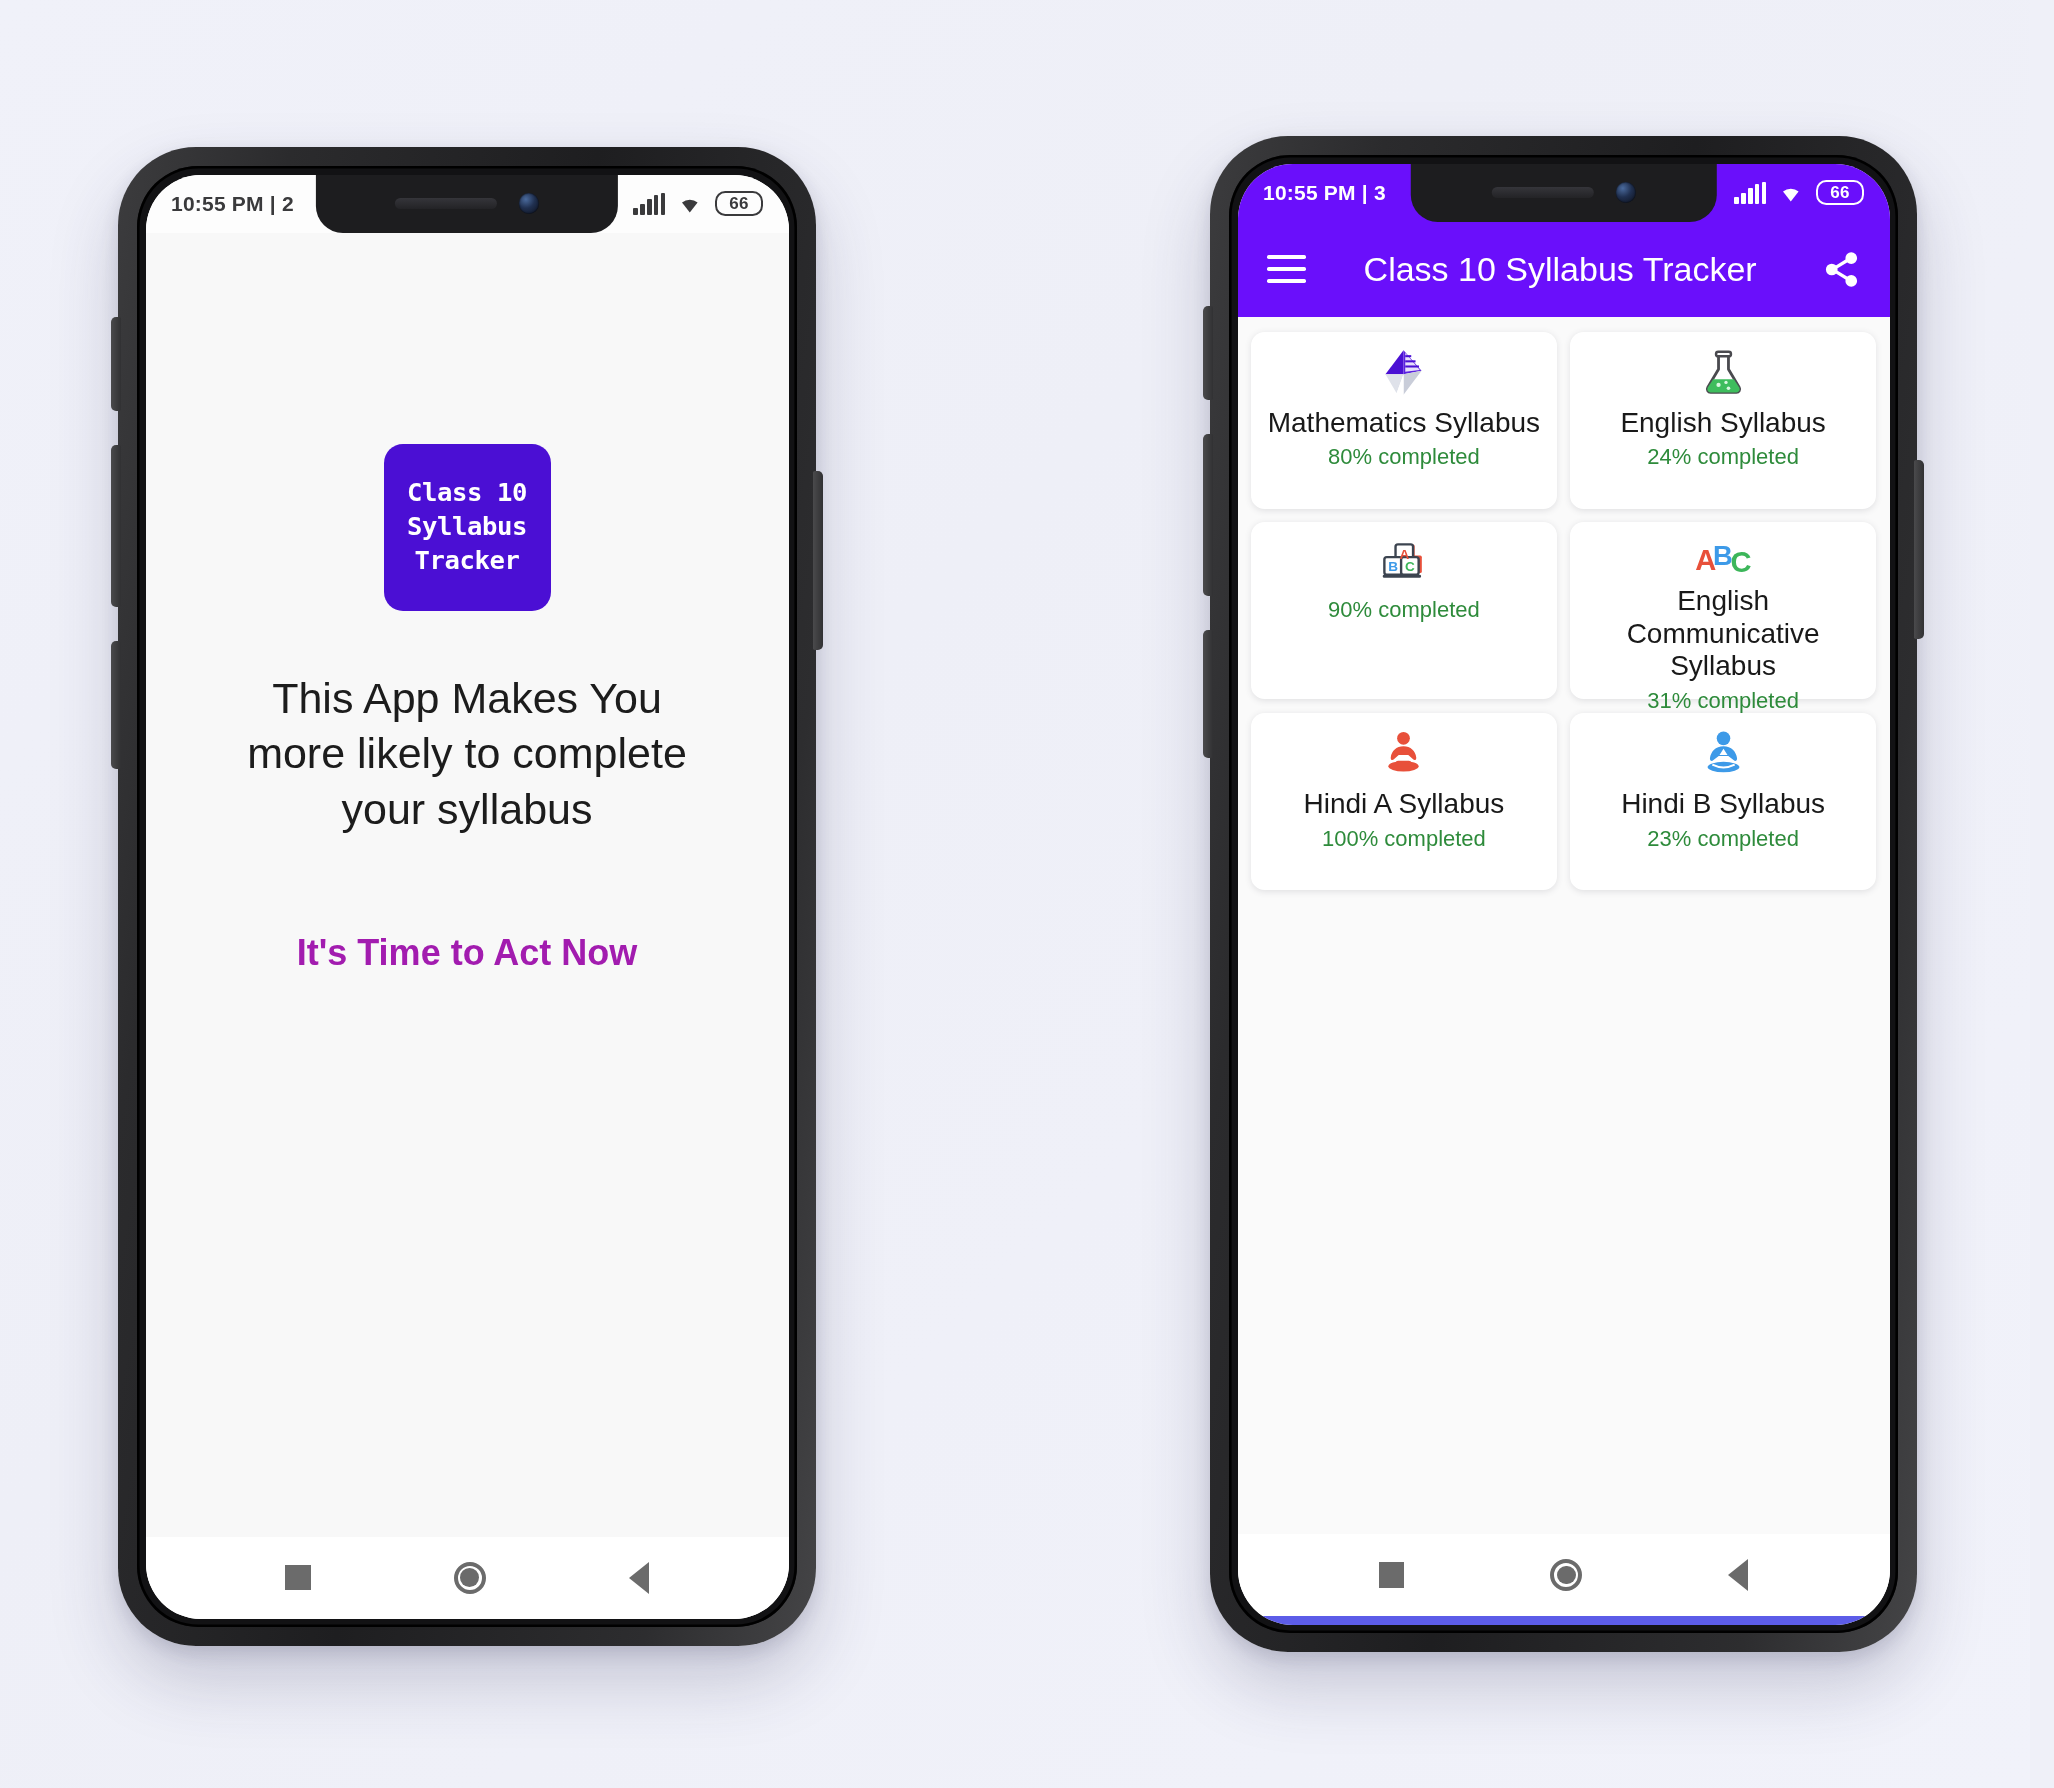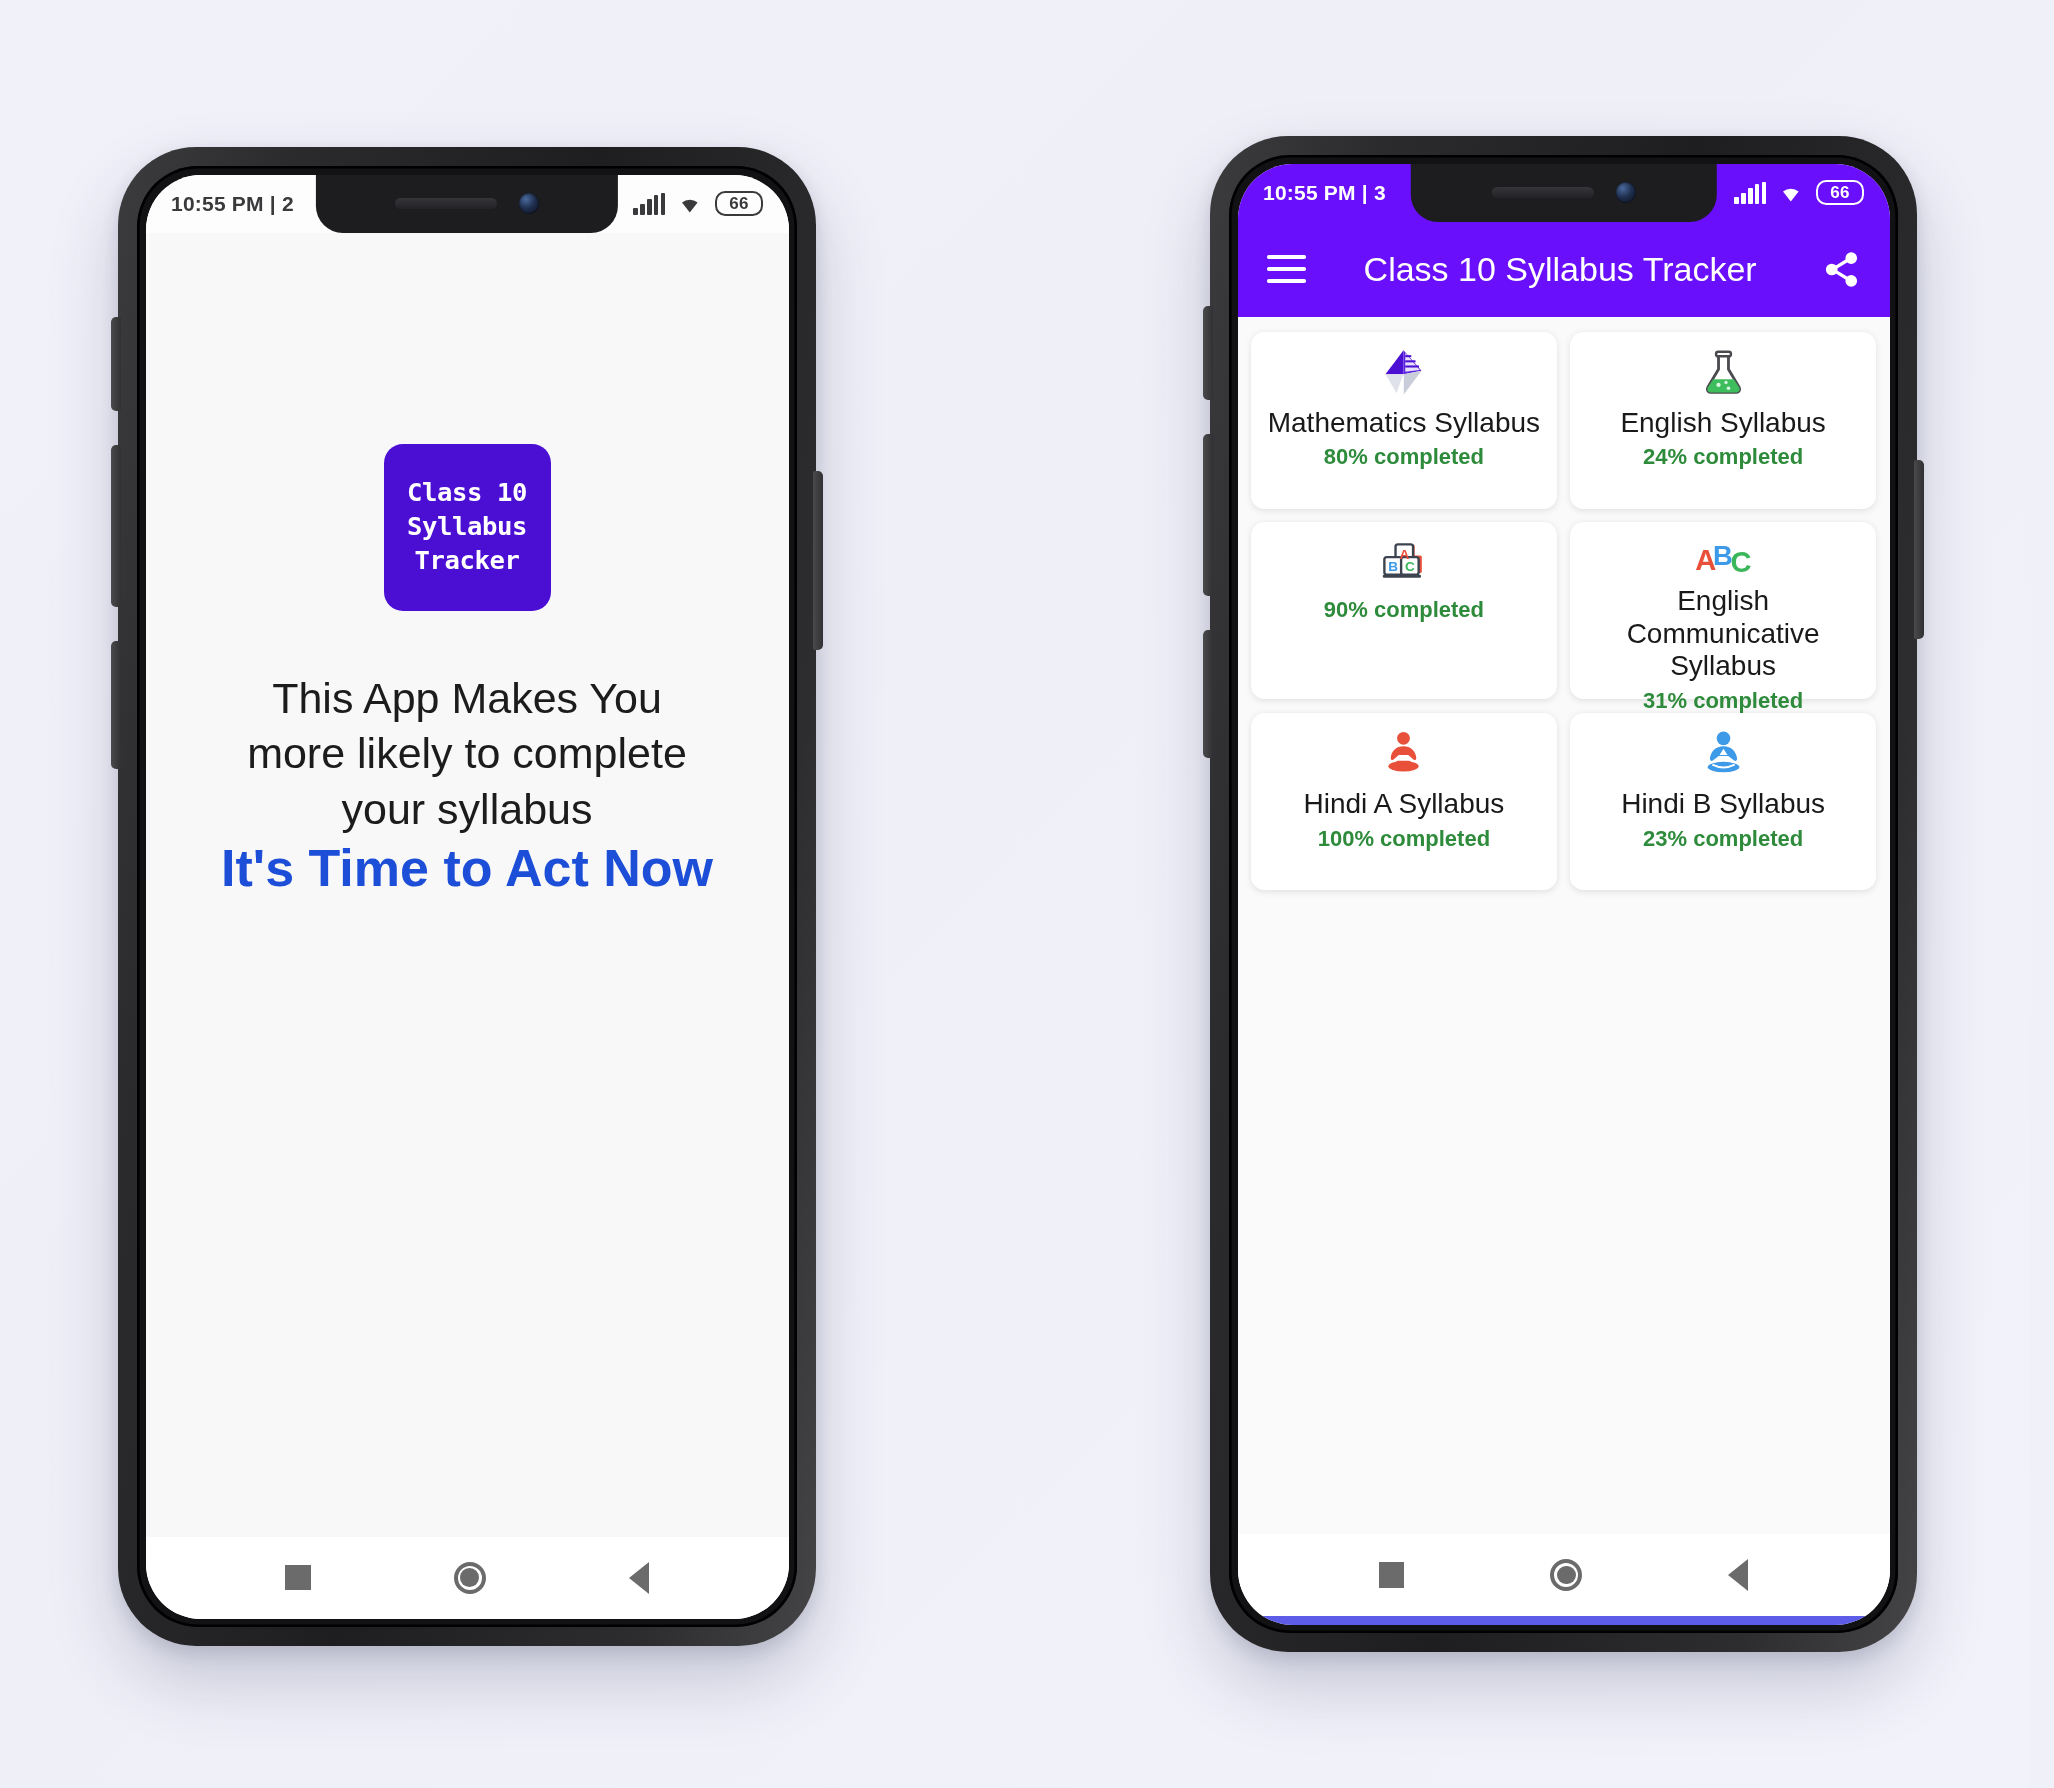--- a/index.html
+++ b/index.html
@@ -125,22 +125,23 @@
     font-size:25.6px; font-weight:bold; line-height:1.32;
     letter-spacing:-0.4px;
   }
   .tagline {
     margin-top:60px;
     font-size:43px; line-height:1.3;
     color:#1c1c1c; text-align:center;
     max-width:477px; font-weight:400;
   }
   .cta {
-    font-size:52px; font-weight:bold;
-    color:#1d4ed8; text-align:center;
+    margin-top:94px;
+    font-size:36px; font-weight:bold;
+    color:#a21caf; text-align:center;
   }
 
   
   .appbar {
     background:#6a0ffb;
     height:95px;
     display:flex; align-items:center;
     padding:12px 29px;
     gap:25.6px;
     box-shadow:0 2.6px 6px rgba(0,0,0,.18);
@@ -173,21 +174,21 @@
     padding:12px 8.5px 8.5px;
     text-align:center;
     cursor:pointer;
   }
   .card-icon { height:58px; display:flex; align-items:center; justify-content:center; margin-bottom:5.1px; }
   .card-title {
     font-size:28px; color:#191919;
     line-height:1.16; font-weight:400;
     margin-bottom:5.1px;
   }
-  .card-pct { font-size:22px; color:#2e8b3b; font-weight:700;text-align:center; }
+  .card-pct { font-size:22px; color:#2e8b3b; font-weight:400;text-align:center; }
 
   
   .navbar {
     flex:0 0 82px; height:82px;
     background:#ffffff;
     display:flex; align-items:center; justify-content:space-around;
     padding:0 68px;
   }
   .nav-sq { width:25.6px; height:25.6px; background:#6b6b6b; }
   .nav-ci { width:32px; height:32px; border:4.3px solid #6b6b6b; border-radius:50%; position:relative; }

